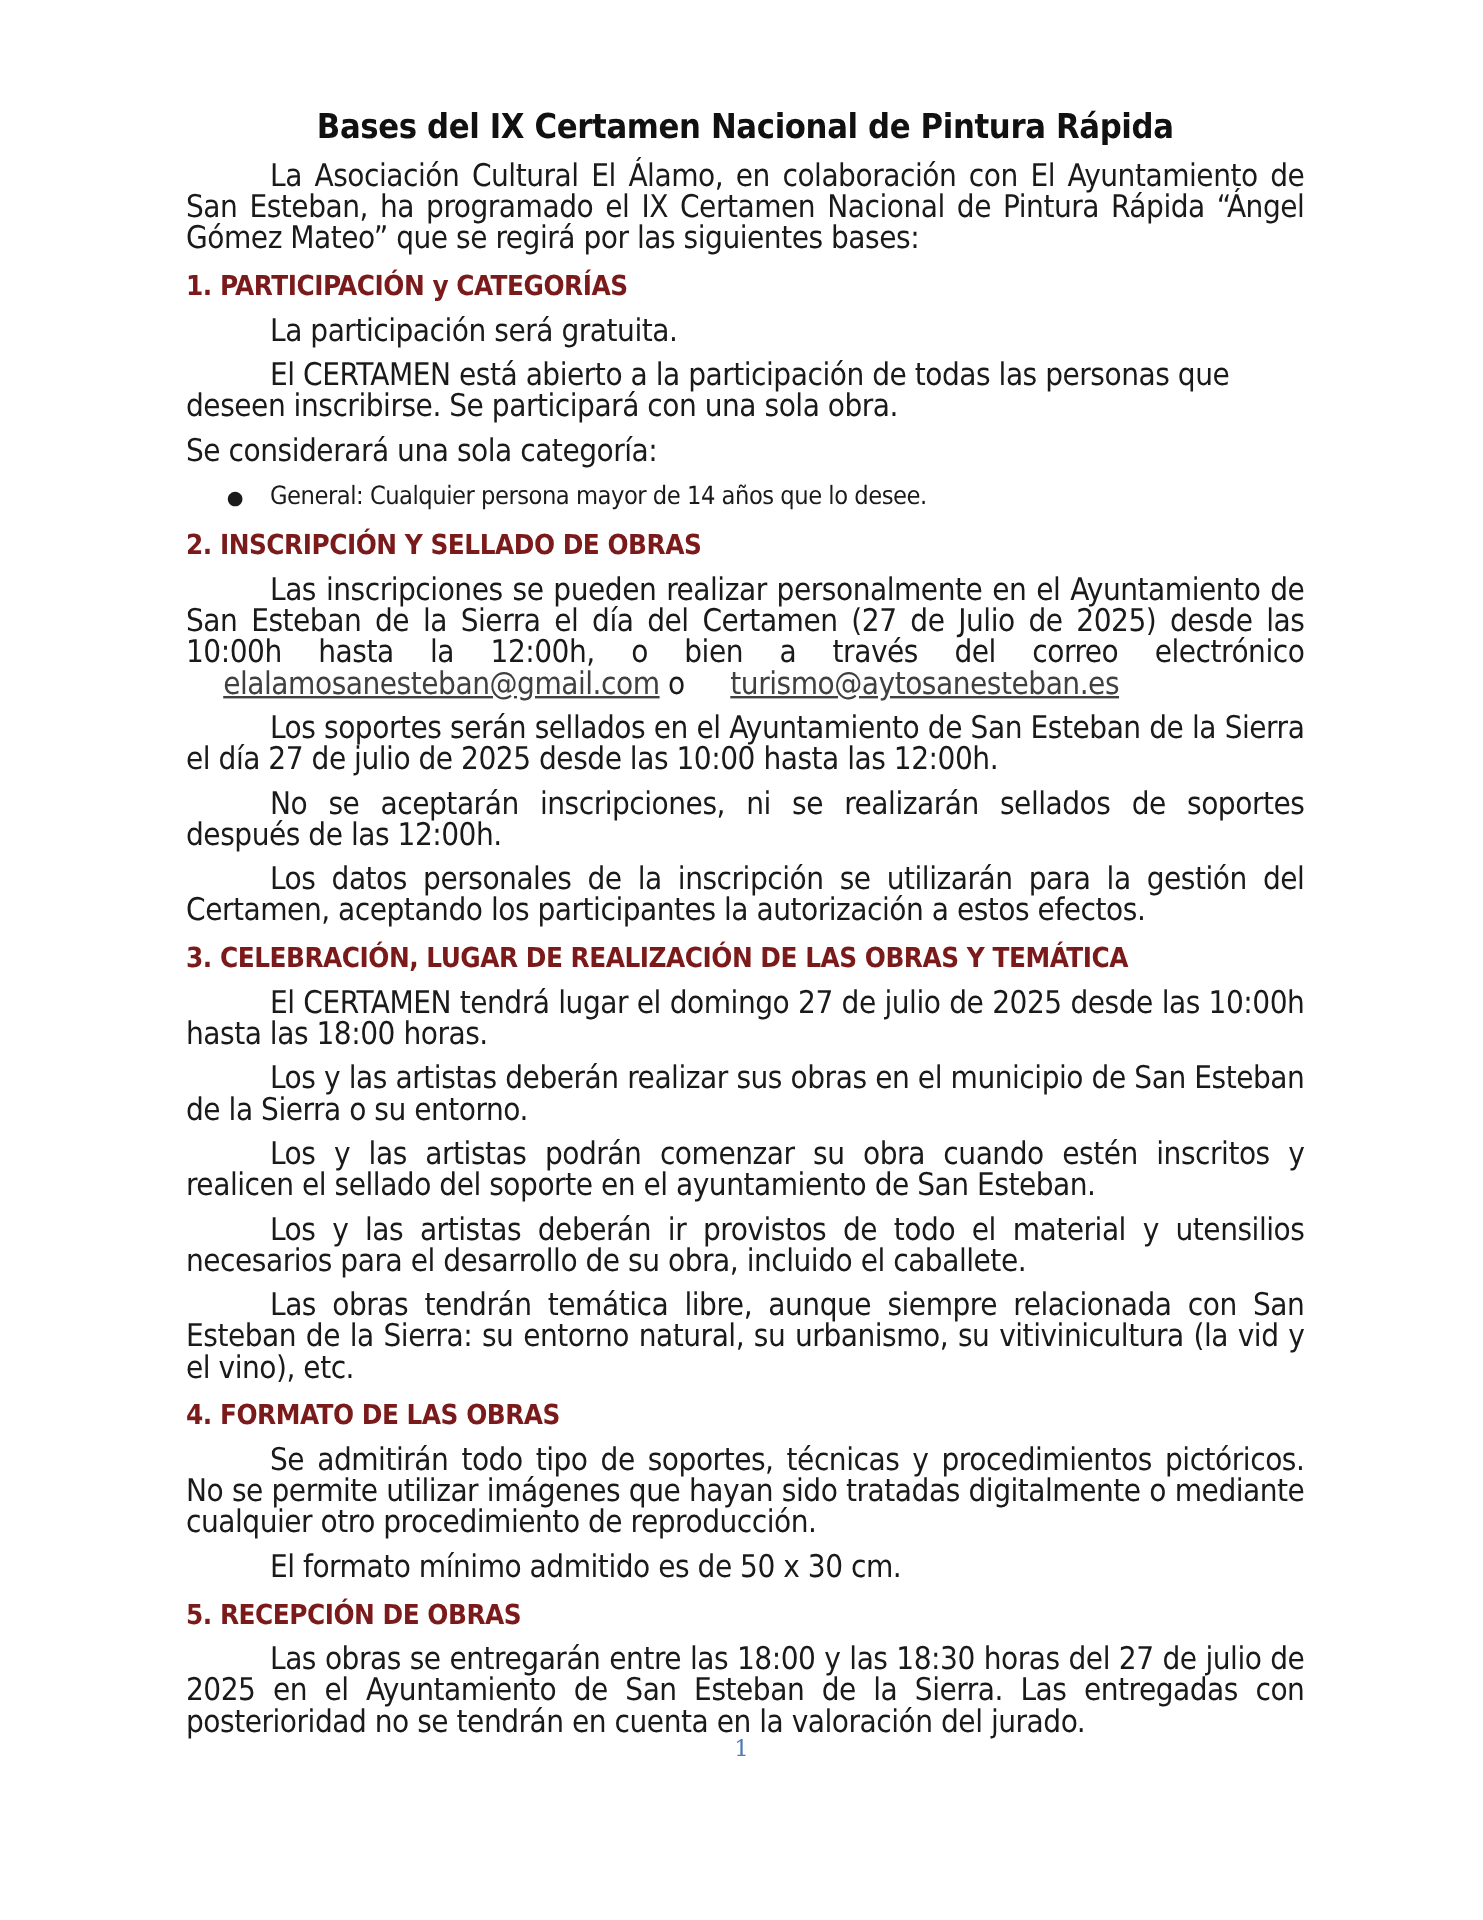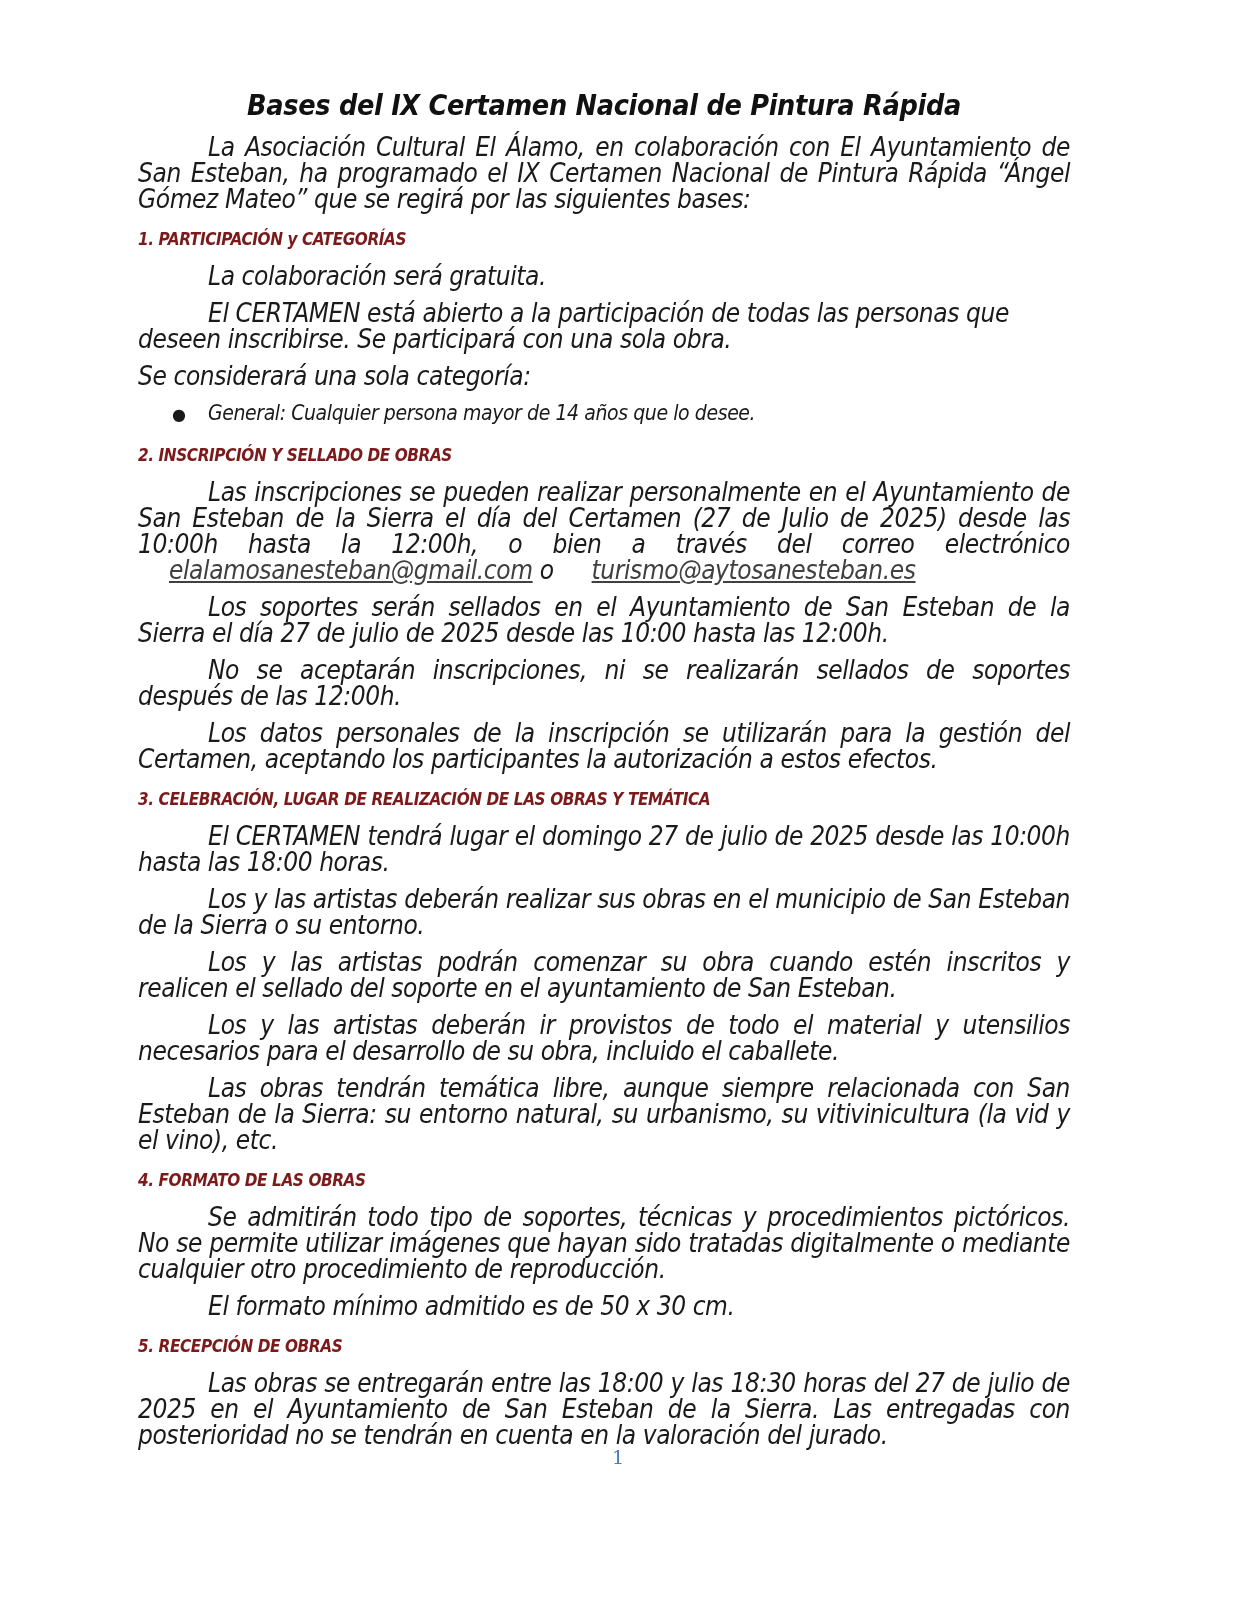--- a/index.html
+++ b/index.html
@@ -6,37 +6,37 @@
   body {
     width: 1236px; height: 1600px; position: relative; overflow: hidden;
     font-family: "DejaVu Sans", "Liberation Sans", sans-serif;
     color: #1a1a1a;
   }
   .page {
     position: absolute; left: 0; top: 0; width: 1236px; height: 1600px;
     background: #ffffff;
   }
   .content {
-    position: absolute; left: 138px; top: 84px; width: 932px; font-style: italic;
+    position: absolute; left: 155px; top: 84px; width: 932px;
   }
   .title {
     text-align: center; font-weight: bold; font-size: 28.5px;
     line-height: 44px; margin: 0; letter-spacing: -0.3px; color: #111;
     font-family: "DejaVu Sans Condensed", "DejaVu Sans", sans-serif;
   }
   .title-block { margin-bottom: 6px; }
   p {
     margin: 0; font-size: 26px; line-height: 26px; letter-spacing: -0.4px;
     font-family: "DejaVu Sans Condensed", "DejaVu Sans", sans-serif;
   }
   p.just { text-align: justify; text-align-last: left; }
   p.indent { text-indent: 70px; }
   p.gap { margin-bottom: 11px; }
   .heading {
-    color: #7b1a1a; font-weight: bold; font-size: 17px; line-height: 26px;
+    color: #7b1a1a; font-weight: bold; font-size: 23px; line-height: 26px;
     margin: 14px 0 11px 0; letter-spacing: -0.4px;
     font-family: "DejaVu Sans Condensed", "DejaVu Sans", sans-serif;
   }
   .bullet-row {
     display: flex; align-items: baseline; margin-bottom: 11px;
   }
   .bullet {
     width: 70px; padding-left: 34px; box-sizing: border-box; font-size: 16px;
     line-height: 26px;
   }
@@ -58,21 +58,21 @@
   <div class="content">
 
     <div class="title-block">
       <h1 class="title">Bases del IX Certamen Nacional de Pintura Rápida</h1>
     </div>
 
     <p class="just indent gap">La Asociación Cultural El Álamo, en colaboración con El Ayuntamiento de San Esteban, ha programado el IX Certamen Nacional de Pintura Rápida “Ángel Gómez Mateo” que se regirá por las siguientes bases:</p>
 
     <div>
       <h2 class="heading">1. PARTICIPACIÓN y CATEGORÍAS</h2>
-      <p class="indent gap">La colaboración será gratuita.</p>
+      <p class="indent gap">La participación será gratuita.</p>
       <p class="indent gap">El CERTAMEN está abierto a la participación de todas las personas que deseen inscribirse. Se participará con una sola obra.</p>
       <p class="gap">Se considerará una sola categoría:</p>
       <div class="bullet-row">
         <span class="bullet">●</span>
         <span class="bullet-text">General: Cualquier persona mayor de 14 años que lo desee.</span>
       </div>
     </div>
 
     <div>
       <h2 class="heading">2. INSCRIPCIÓN Y SELLADO DE OBRAS</h2>

